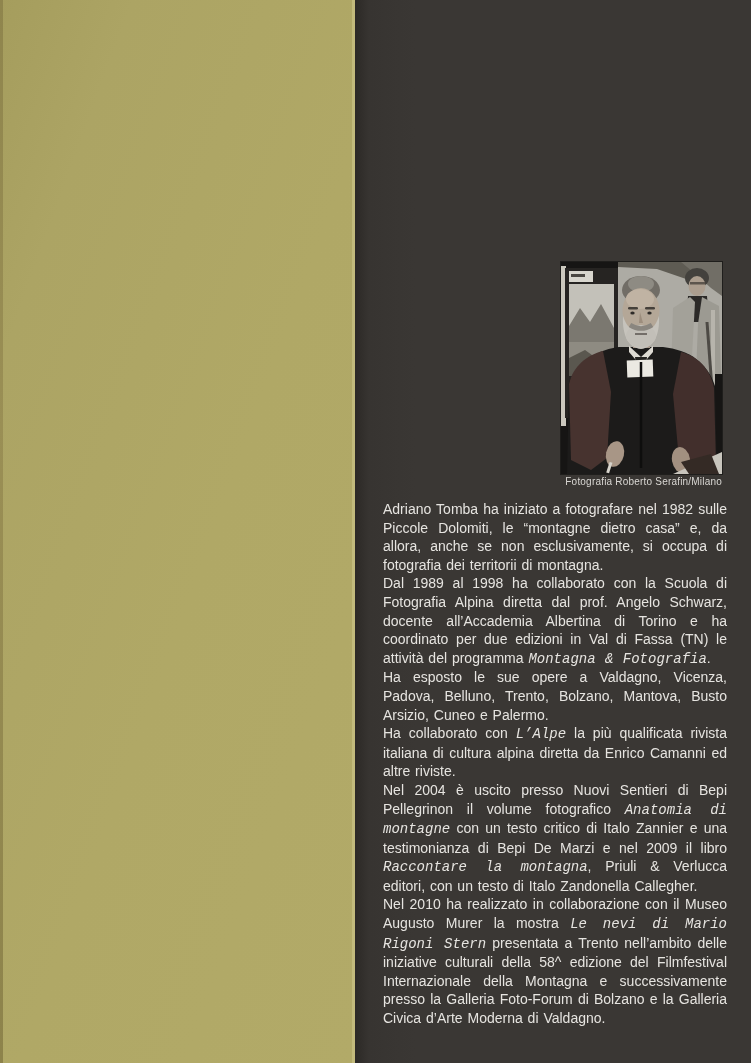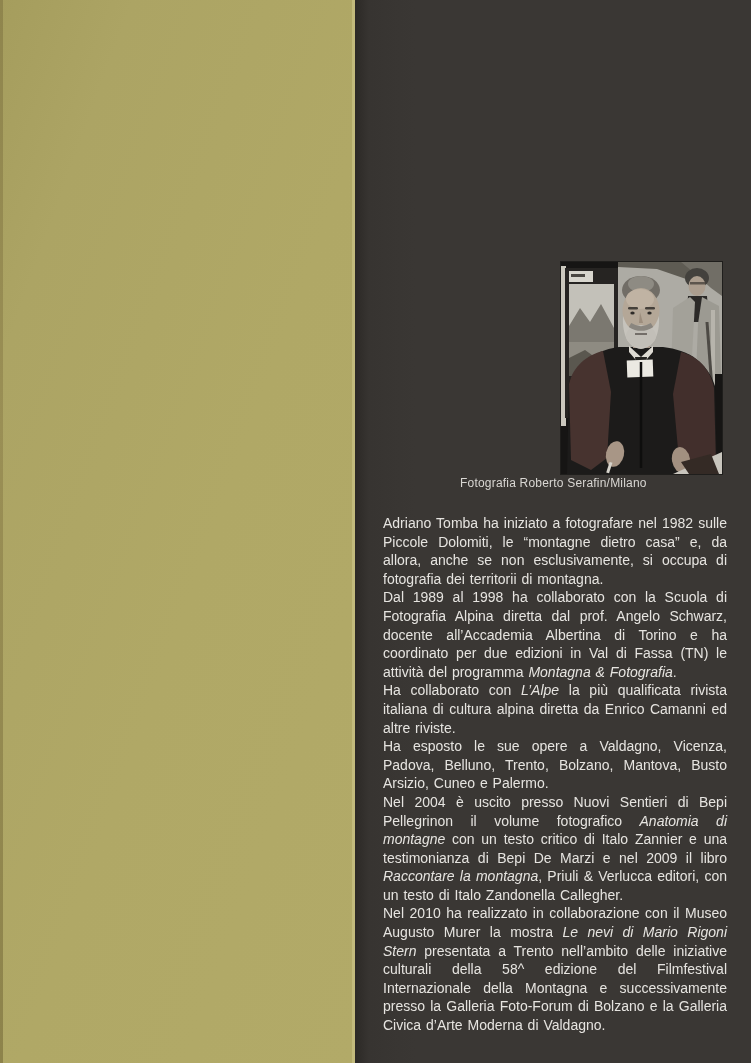--- a/index.html
+++ b/index.html
@@ -46,37 +46,38 @@
     left: 561px; top: 262px;
     width: 161px; height: 212px;
     background: #161514;
     box-shadow: 0 0 0 1px rgba(0,0,0,0.45);
   }
   .photo svg { display: block; width: 100%; height: 100%; }
   .photo-caption {
     position: absolute;
     left: 460px; top: 476px;
     width: 262px;
-    font-size: 12px;
+    text-align: right;
+    font-size: 10px;
     letter-spacing: 0.2px;
     color: #d9d7d3;
   }
   
   .bio {
     position: absolute;
-    left: 383px; top: 514px;
+    left: 383px; top: 500px;
     width: 344px;
     color: #e6e4e0;
     font-size: 14px;
     line-height: 18.6px;
     text-align: justify;
     word-spacing: 1px;
   }
   .bio p { margin: 0; }
-  .bio .italic { font-style: italic; }
+  .bio .italic { font-style: italic; font-family: Liberation Mono, monospace; }
 </style>
 </head>
 <body>
 
 <div class="page">
 
   <div class="left-panel">
     <div class="spine-edge"></div>
     <div class="page-edge"></div>
   </div>
@@ -149,19 +150,19 @@
       <path d="M112,212 L161,190 L161,212 Z" fill="#c8c5bd"></path>
       <path d="M120,200 L150,192 L158,212 L128,212 Z" fill="#342a25"></path>
     </svg>
   </div>
 
   <div class="photo-caption">Fotografia Roberto Serafin/Milano</div>
 
   <div class="bio">
       <p><span>Adriano Tomba ha iniziato a fotografare nel 1982 sulle Piccole Dolomiti, le “montagne dietro casa”  e, da allora, anche se non esclusivamente, si occupa di fotografia dei territorii di montagna.</span></p>
       <p><span>Dal 1989 al 1998 ha collaborato con la Scuola di Fotografia Alpina diretta dal prof. Angelo Schwarz, docente all’Accademia Albertina di Torino e ha coordinato  per due edizioni in Val di Fassa (TN) le attività del programma </span><span class="italic">Montagna &amp; Fotografia</span><span>.</span></p>
+      <p><span>Ha esposto le sue opere a Valdagno, Vicenza, Padova, Belluno, Trento, Bolzano, Mantova, Busto Arsizio, Cuneo e Palermo.</span></p>
       <p><span>Ha collaborato con </span><span class="italic">L’Alpe</span><span> la più qualificata rivista italiana di cultura alpina diretta da Enrico Camanni ed altre riviste.</span></p>
-      <p><span>Ha esposto le sue opere a Valdagno, Vicenza, Padova, Belluno, Trento, Bolzano, Mantova, Busto Arsizio, Cuneo e Palermo.</span></p>
       <p><span>Nel 2004 è uscito presso Nuovi Sentieri di Bepi Pellegrinon il volume fotografico </span><span class="italic">Anatomia di montagne</span><span> con un testo critico di Italo Zannier e una testimonianza di Bepi De Marzi e nel 2009 il libro </span><span class="italic">Raccontare la montagna</span><span>, Priuli &amp; Verlucca editori, con un testo di Italo Zandonella Callegher.</span></p>
       <p><span>Nel 2010 ha realizzato in collaborazione con il Museo Augusto Murer la mostra </span><span class="italic">Le nevi di Mario Rigoni Stern</span><span> presentata a Trento  nell’ambito delle iniziative culturali della 58^ edizione del Filmfestival Internazionale della Montagna e successivamente presso la Galleria Foto-Forum di Bolzano e la Galleria Civica d’Arte Moderna di Valdagno.</span></p>
     </div>
 
 </div>
 
 </body></html>

